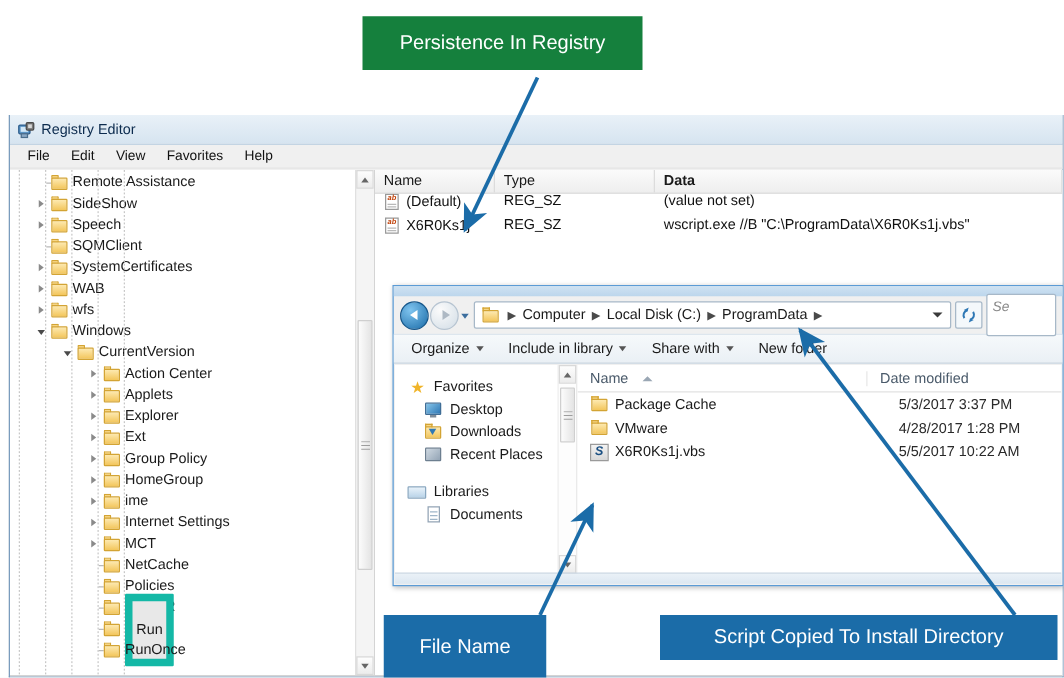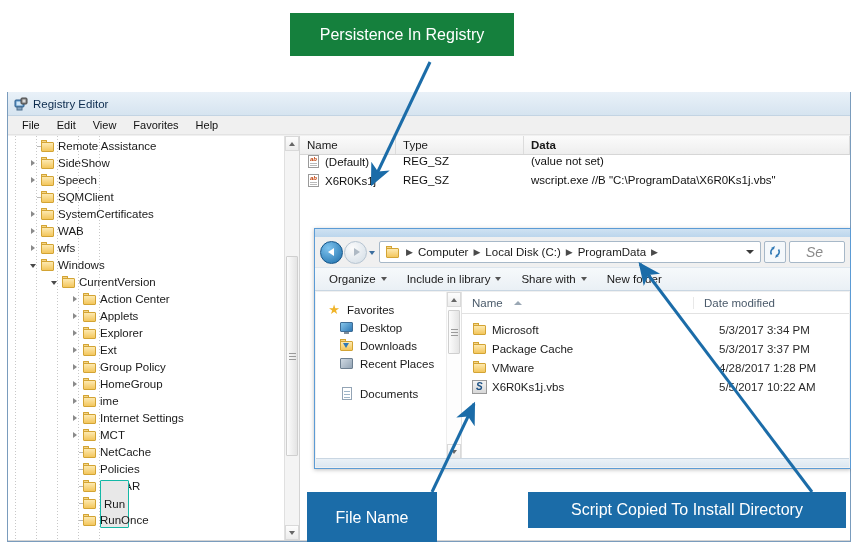--- a/index.html
+++ b/index.html
@@ -34,21 +34,21 @@
   .tri.expanded{border-top:4px solid #4a4a4a;border-left:3.5px solid transparent;
                 border-right:3.5px solid transparent;top:7px;left:1px;}
   .dash{position:absolute;left:8px;top:8px;width:4px;height:1px;background:#b9b9b9;}
   .folder{width:15px;height:13px;position:relative;flex:0 0 auto;margin-right:3px;}
   .folder .fb{position:absolute;left:1px;top:2px;width:13px;height:10px;border-radius:1px;
               background:linear-gradient(to bottom,#fde9b0,#f3c65c);border:1px solid #d3a434;
               box-sizing:border-box;}
   .folder .ft{position:absolute;left:1px;top:0px;width:6px;height:3px;border-radius:1px 1px 0 0;
               background:#f6d687;border:1px solid #d3a434;border-bottom:none;box-sizing:border-box;}
   .tlabel{font-size:11.5px;color:#1a1a1a;line-height:17px;}
-  .tnode.selected .tlabel{background:#e8e8e8;border:1px solid #14b8a6;padding:16px 3px;
+  .tnode.selected .tlabel{background:#e8e8e8;border:6px solid #14b8a6;padding:16px 3px;
               line-height:14px;border-radius:1px;}
   .vline{position:absolute;top:0;bottom:0;width:1px;
          background-image:linear-gradient(to bottom,#c8c8c8 50%,transparent 50%);
          background-size:1px 3px;}
 
   #tree-vscroll{position:absolute;right:0;top:0;width:15px;bottom:0;background:#f4f4f4;
                 border-left:1px solid #e0e0e0;box-sizing:border-box;}
   .sb-arrow{height:15px;background:linear-gradient(to bottom,#fdfdfd,#ececec);
             border:1px solid #d9d9d9;box-sizing:border-box;position:relative;}
   .sb-arrow .a{position:absolute;left:50%;top:50%;width:0;height:0;margin-left:-3px;}
@@ -115,23 +115,23 @@
               background:#f6d687;border:1px solid #d3a434;border-bottom:none;box-sizing:border-box;}
   .crumb{font-size:11.5px;color:#1a1a1a;white-space:nowrap;padding:0 2px;}
   .crumb-sep{font-size:9px;color:#4a4a4a;padding:0 3px;}
   #crumb-drop{width:16px;height:20px;position:relative;flex:0 0 auto;margin-left:auto;}
   #crumb-drop .c{position:absolute;left:4px;top:8px;width:0;height:0;
               border-top:4px solid #3a3a3a;border-left:4px solid transparent;
               border-right:4px solid transparent;}
   #refreshbtn{width:22px;height:22px;border:1px solid #a7b8c8;background:#f4f8fb;
               margin-left:3px;position:relative;flex:0 0 auto;box-sizing:border-box;
               border-radius:2px;}
-  #searchbox{width:56px;height:22px;border:1px solid #a7b8c8;background:#fff;margin-left:3px;
+  #searchbox{width:56px;height:34px;border:1px solid #a7b8c8;background:#fff;margin-left:3px;
              flex:0 0 auto;box-sizing:border-box;border-radius:2px;overflow:hidden;
-             font-size:14px;color:#8a8a8a;font-style:italic;line-height:20px;padding-left:16px;}
+             font-size:11px;color:#8a8a8a;font-style:italic;line-height:20px;padding-left:4px;}
 
   #exp-toolbar{height:24px;display:flex;align-items:center;padding-left:14px;
                background:linear-gradient(to bottom,#f6f9fb,#eaf0f5);
                border-top:1px solid #dde6ee;border-bottom:1px solid #c9d6e2;box-sizing:border-box;}
   .tb-item{font-size:11.5px;color:#1a1a1a;margin-right:20px;display:flex;align-items:center;
            white-space:nowrap;}
   .tb-caret{width:0;height:0;border-top:4px solid #555;border-left:3.5px solid transparent;
             border-right:3.5px solid transparent;margin-left:5px;}
 
   #exp-body{position:absolute;left:1px;right:1px;top:63px;bottom:9px;display:flex;background:#fff;}
@@ -626,20 +626,26 @@
             </span>
             <span class="navlabel">Downloads</span>
           </div>
           <div class="navchild">
             <span class="ic">
               <i class="rp"></i>
             </span>
             <span class="navlabel">Recent Places</span>
           </div>
           <div style="height: 12px;"></div>
+          <div class="navgroup">
+            <span class="ic">
+              <i class="lib"></i>
+            </span>
+            <span class="navlabel">Libraries</span>
+          </div>
           <div class="navchild">
             <span class="ic">
               <i class="doc"></i>
               <i class="doc-l" style="top:4px;"></i>
               <i class="doc-l" style="top:7px;"></i>
               <i class="doc-l" style="top:10px;"></i>
             </span>
             <span class="navlabel">Documents</span>
           </div>
         </div>
@@ -658,30 +664,20 @@
 
     <div id="filepane">
       <div id="file-header">
         <div class="fh c-name">
           <span>Name</span>
           <span class="sortmark"></span>
         </div>
         <div class="fh c-date">Date modified</div>
       </div>
       <div id="file-rows">
-          <div class="frow" style="margin-top: 6px;">
-            <div class="fcell c-name">
-              <span class="row-folder">
-                <i class="ft"></i>
-                <i class="fb"></i>
-              </span>
-              <span>Microsoft</span>
-            </div>
-            <div class="fcell c-date">5/3/2017 3:34 PM</div>
-          </div>
           <div class="frow">
             <div class="fcell c-name">
               <span class="row-folder">
                 <i class="ft"></i>
                 <i class="fb"></i>
               </span>
               <span>Package Cache</span>
             </div>
             <div class="fcell c-date">5/3/2017 3:37 PM</div>
           </div>

